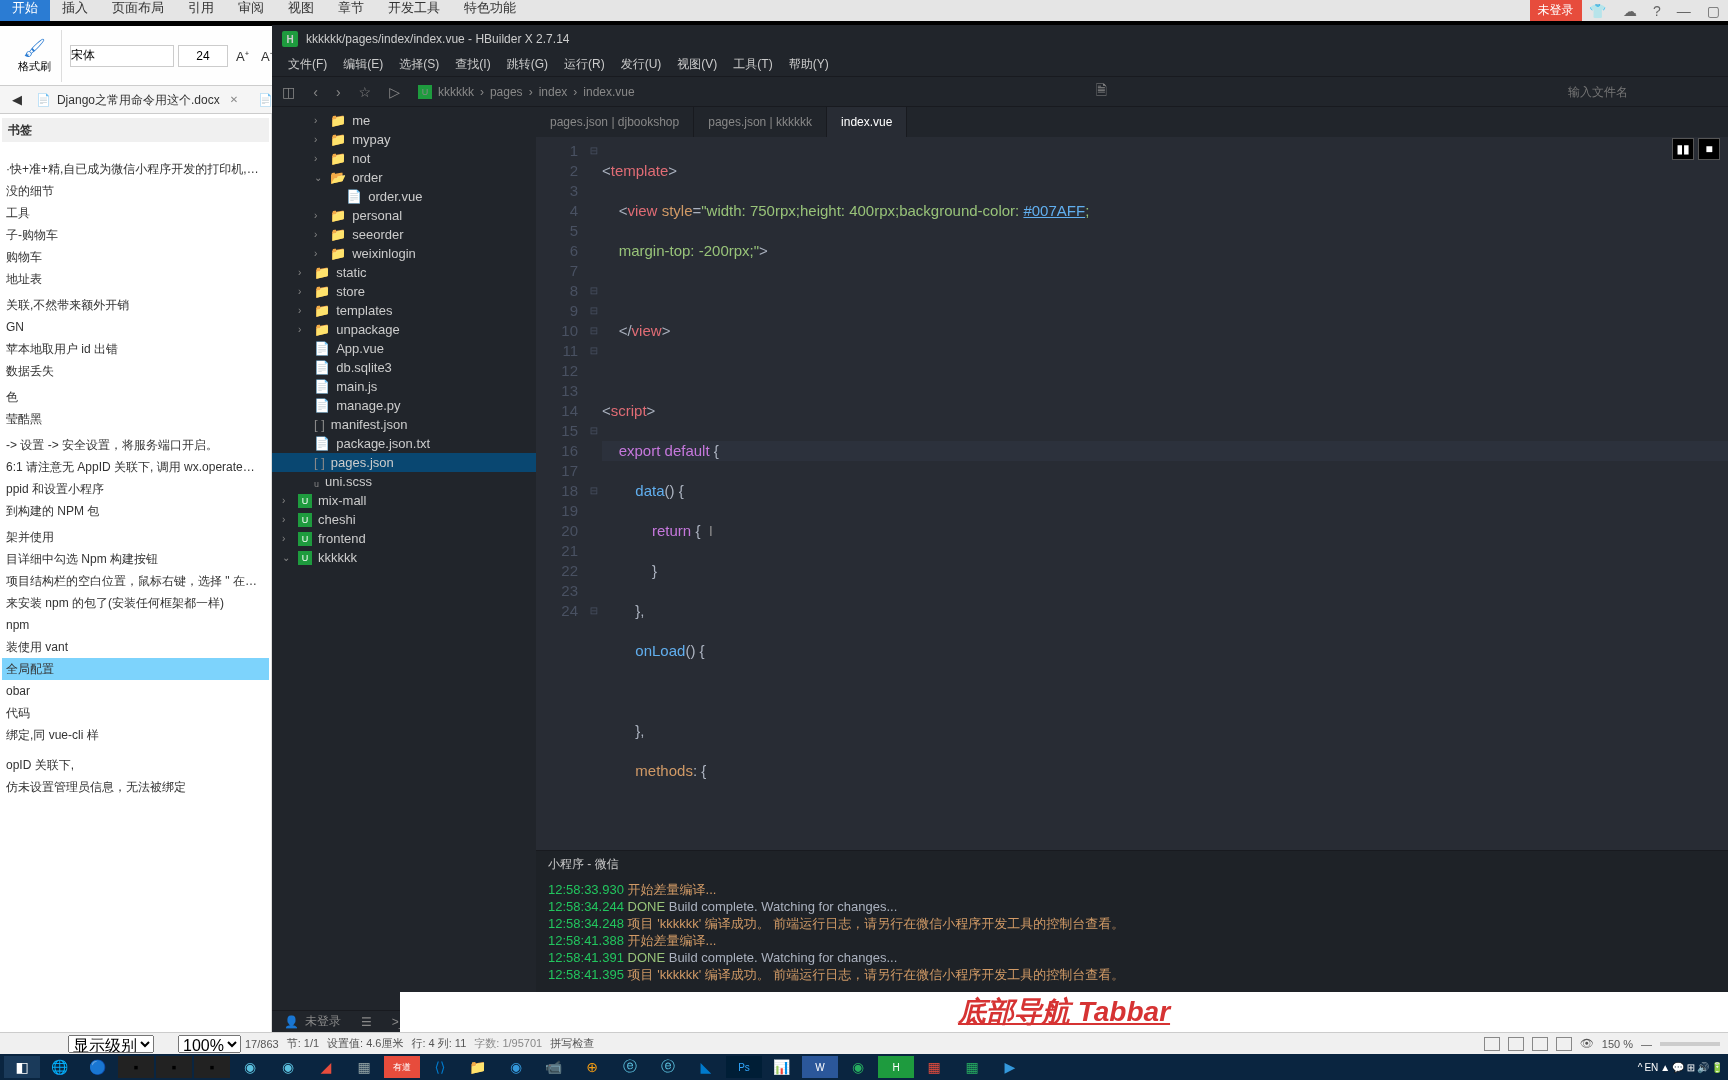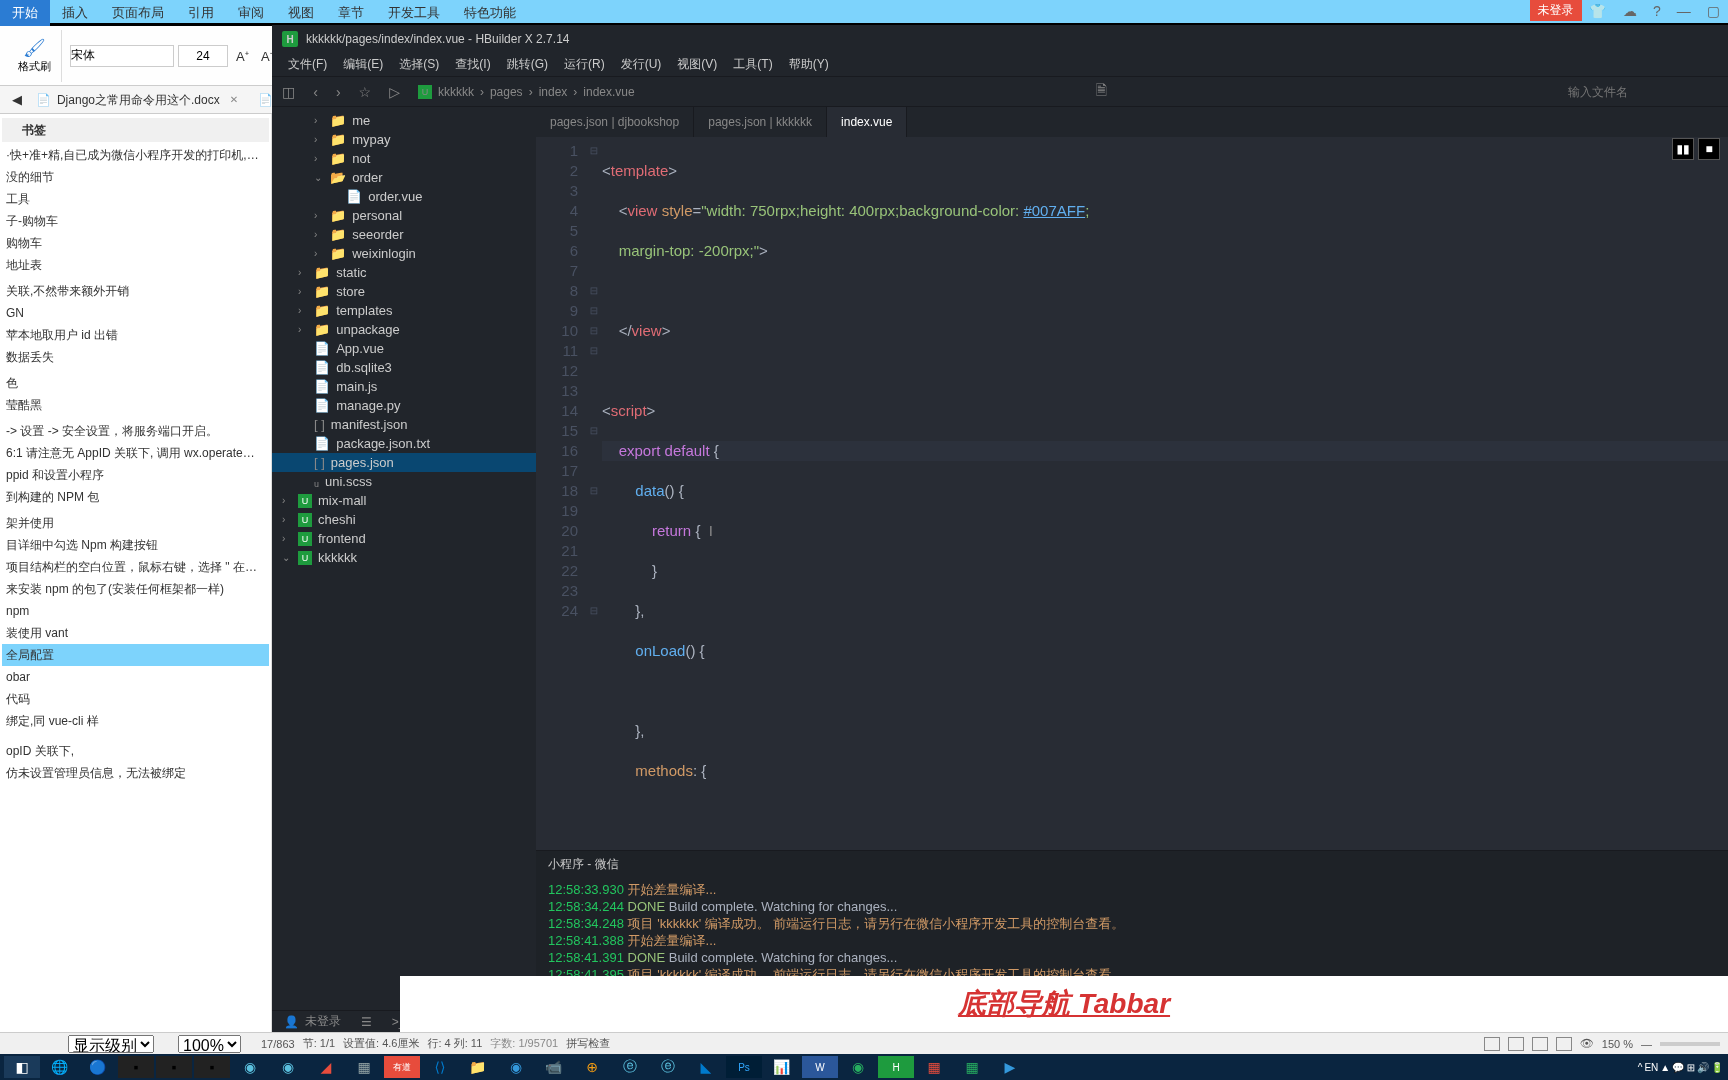--- a/index.html
+++ b/index.html
@@ -1,19 +1,19 @@
 <!DOCTYPE html>
 <html><head>
 <meta charset="utf-8">
 <style>
 * { margin: 0; padding: 0; box-sizing: border-box; font-family: "Microsoft YaHei", sans-serif; }
 body { width: 1728px; height: 1080px; overflow: hidden; background: #fff; position: relative; }
 
 
-.word-topbar { height: 26px; background: #7dd3fc; border-bottom: 3px solid #000000; display: flex; align-items: flex-start; font-size: 13px; }
+.word-topbar { height: 26px; background: #e5e5e5; border-bottom: 5px solid #000000; display: flex; align-items: flex-end; font-size: 13px; }
 .word-topbar .tab { padding: 0 12px; height: 26px; line-height: 26px; color: #333; }
 .word-topbar .tab.active { background: #2b7cd3; color: #fff; }
 .word-topbar-right { margin-left: auto; display: flex; align-items: center; }
 .login-status { background: #e74c3c; color: #fff; padding: 2px 8px; font-size: 12px; }
 .top-icon { padding: 0 8px; color: #666; font-size: 14px; }
 
 
 .word-ribbon { height: 60px; background: #fefefe; border-bottom: 1px solid #ccc; display: flex; align-items: center; padding: 0 8px; }
 .format-brush { display: flex; flex-direction: column; align-items: center; font-size: 11px; padding: 0 10px; border-right: 1px solid #ddd; height: 52px; justify-content: center; }
 .format-brush .brush-icon { font-size: 18px; color: #2b7cd3; }
@@ -28,21 +28,21 @@
 
 
 .word-doctabs { height: 28px; background: #f5f5f5; border-bottom: 1px solid #ccc; display: flex; align-items: center; padding-left: 8px; font-size: 12px; }
 .doctab { padding: 0 10px; height: 28px; line-height: 28px; color: #333; display: flex; align-items: center; gap: 6px; }
 .doctab .doc-icon { color: #2b7cd3; }
 .doctab .close-x { color: #888; font-size: 10px; margin-left: 4px; }
 
 
 .word-sidebar { position: absolute; left: 0; top: 114px; width: 272px; bottom: 48px; background: #fff; border-right: 1px solid #ddd; overflow: hidden; font-size: 12px; color: #333; padding: 4px 2px; }
 .word-sidebar .item { padding: 2px 4px; white-space: nowrap; overflow: hidden; text-overflow: ellipsis; line-height: 18px; }
-.word-sidebar .item.header { background: #f0f0f0; font-weight: bold; padding: 3px 20px; margin-bottom: 2px; }
+.word-sidebar .item.header { background: #f0f0f0; font-weight: bold; padding: 3px 6px; margin-bottom: 16px; }
 .word-sidebar .item.selected { background: #7dd3fc; }
 
 
 .word-footer { position: absolute; left: 0; right: 0; bottom: 26px; height: 22px; background: #f0f0f0; border-top: 1px solid #ccc; font-size: 11px; color: #555; display: flex; align-items: center; padding: 0 8px; }
 .word-footer .zoom-select { margin-left: 60px; height: 18px; font-size: 16px; }
 .word-footer .right { margin-left: auto; display: flex; align-items: center; gap: 8px; }
 .word-footer .view-icon { width: 16px; height: 14px; border: 1px solid #888; }
 
 
 .hbuilder { position: absolute; left: 272px; top: 25px; right: 0; bottom: 48px; background: #282c34; color: #abb2bf; display: flex; flex-direction: column; font-size: 13px; }
@@ -105,21 +105,21 @@
 .hb-status { height: 22px; background: #21252b; display: flex; align-items: center; padding: 0 12px; font-size: 12px; color: #888; border-top: 1px solid #181a1f; }
 .hb-status .user-icon { margin-right: 6px; }
 .hb-status .sb-icon { margin-left: 20px; }
 .hb-status .syntax { margin-left: auto; }
 
 
 .video-controls { position: absolute; right: 8px; top: 138px; display: flex; gap: 4px; }
 .video-controls .vc-btn { width: 22px; height: 22px; background: #000; color: #fff; font-size: 12px; display: flex; align-items: center; justify-content: center; border: 1px solid #555; }
 
 
-.bottom-banner { position: absolute; left: 400px; right: 0; bottom: 48px; height: 56px; background: #fff; display: flex; align-items: center; justify-content: center; }
+.bottom-banner { position: absolute; left: 400px; right: 0; bottom: 48px; height: 40px; background: #fff; display: flex; align-items: center; justify-content: center; }
 .bottom-banner span { color: #d63333; font-size: 28px; font-weight: bold; text-decoration: underline; font-style: italic; }
 
 
 .taskbar { position: absolute; left: 0; right: 0; bottom: 0; height: 26px; background: #0a2540; display: flex; align-items: center; padding: 0 4px; gap: 2px; }
 .taskbar .tb-item { width: 36px; height: 22px; display: flex; align-items: center; justify-content: center; font-size: 14px; }
 .taskbar .tb-tray { margin-left: auto; display: flex; align-items: center; gap: 2px; font-size: 10px; color: #fff; }
 </style>
 </head>
 <body>
 
@@ -494,21 +494,21 @@
   <div class="vc-btn">■</div>
 </div>
 
 <div class="bottom-banner">
   <span>底部导航 Tabbar</span>
 </div>
 
 <div class="word-footer">
   <select class="zoom-select"><option>显示级别</option></select>
   <select class="zoom-select" style="margin-left:24px;"><option>100%</option></select>
-  <span style="margin-left:20px">17/863</span>
+  <span style="margin-left:4px">17/863</span>
   <span style="margin-left:8px">节: 1/1</span>
   <span style="margin-left:8px">设置值: 4.6厘米</span>
   <span style="margin-left:8px">行: 4 列: 11</span>
   <span style="margin-left:8px;color:#888">字数: 1/95701</span>
   <span style="margin-left:8px">拼写检查</span>
   <div class="right">
     <span class="view-icon"></span>
     <span class="view-icon"></span>
     <span class="view-icon"></span>
     <span class="view-icon"></span>

